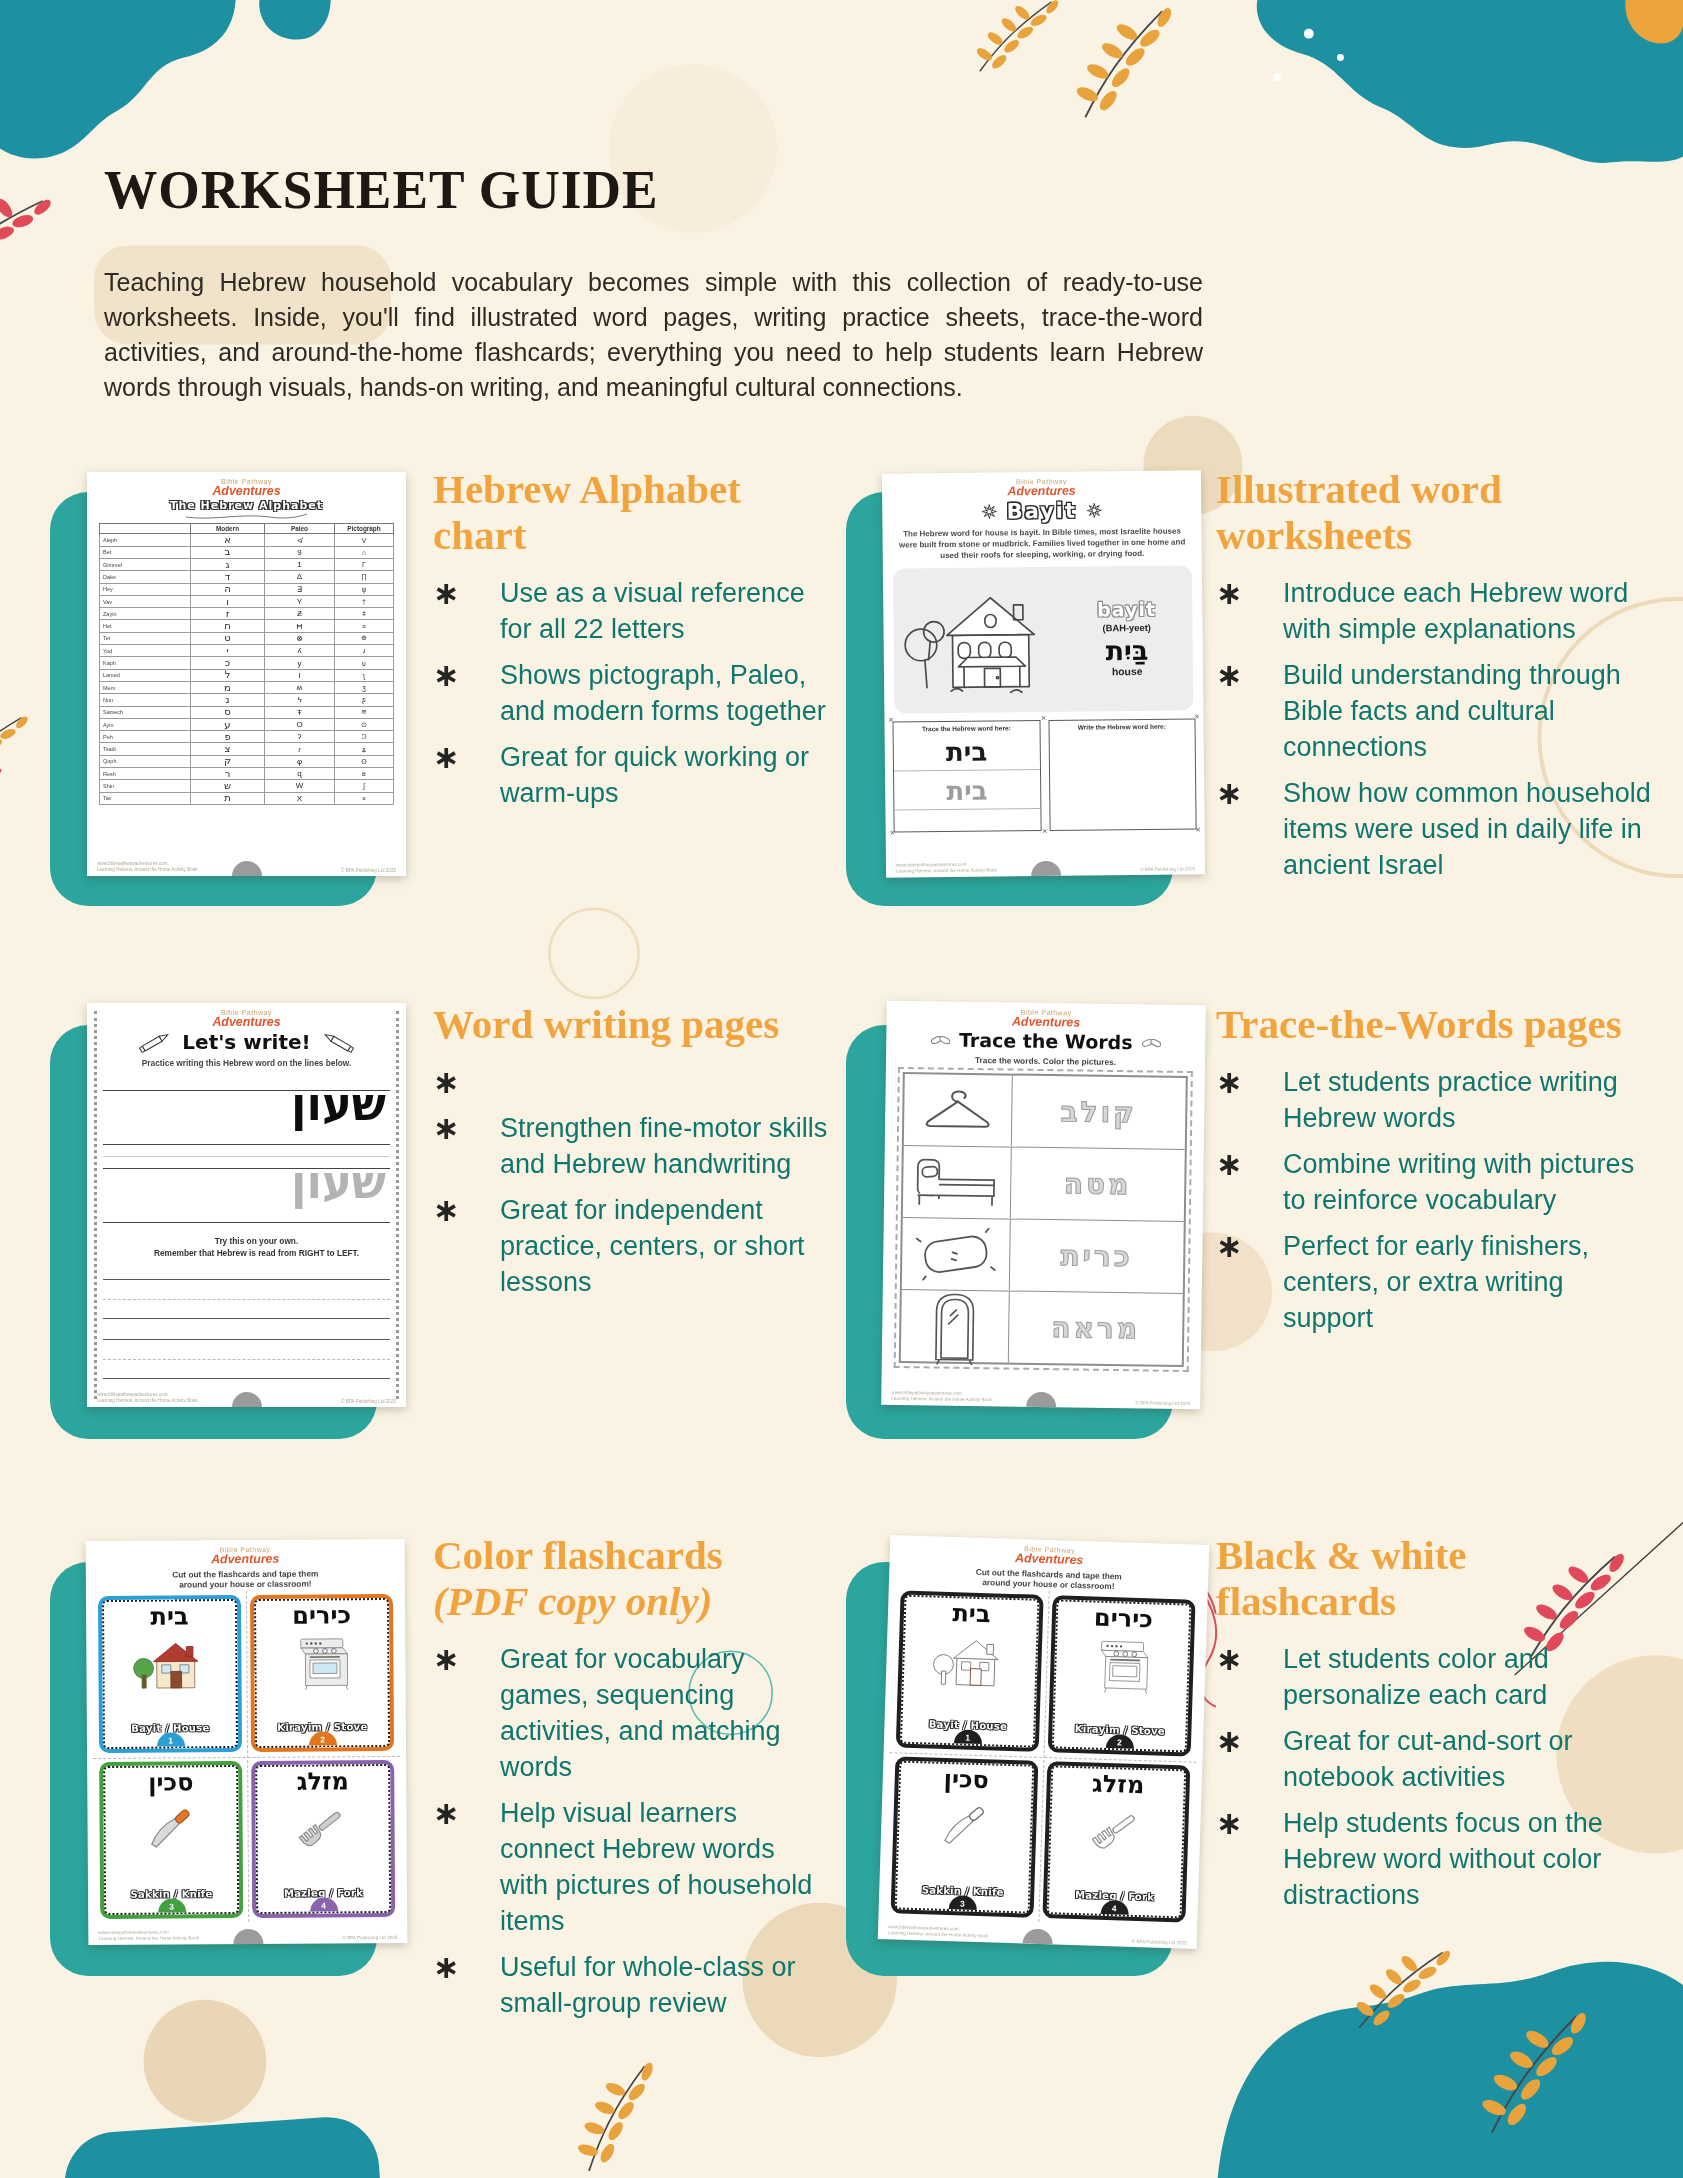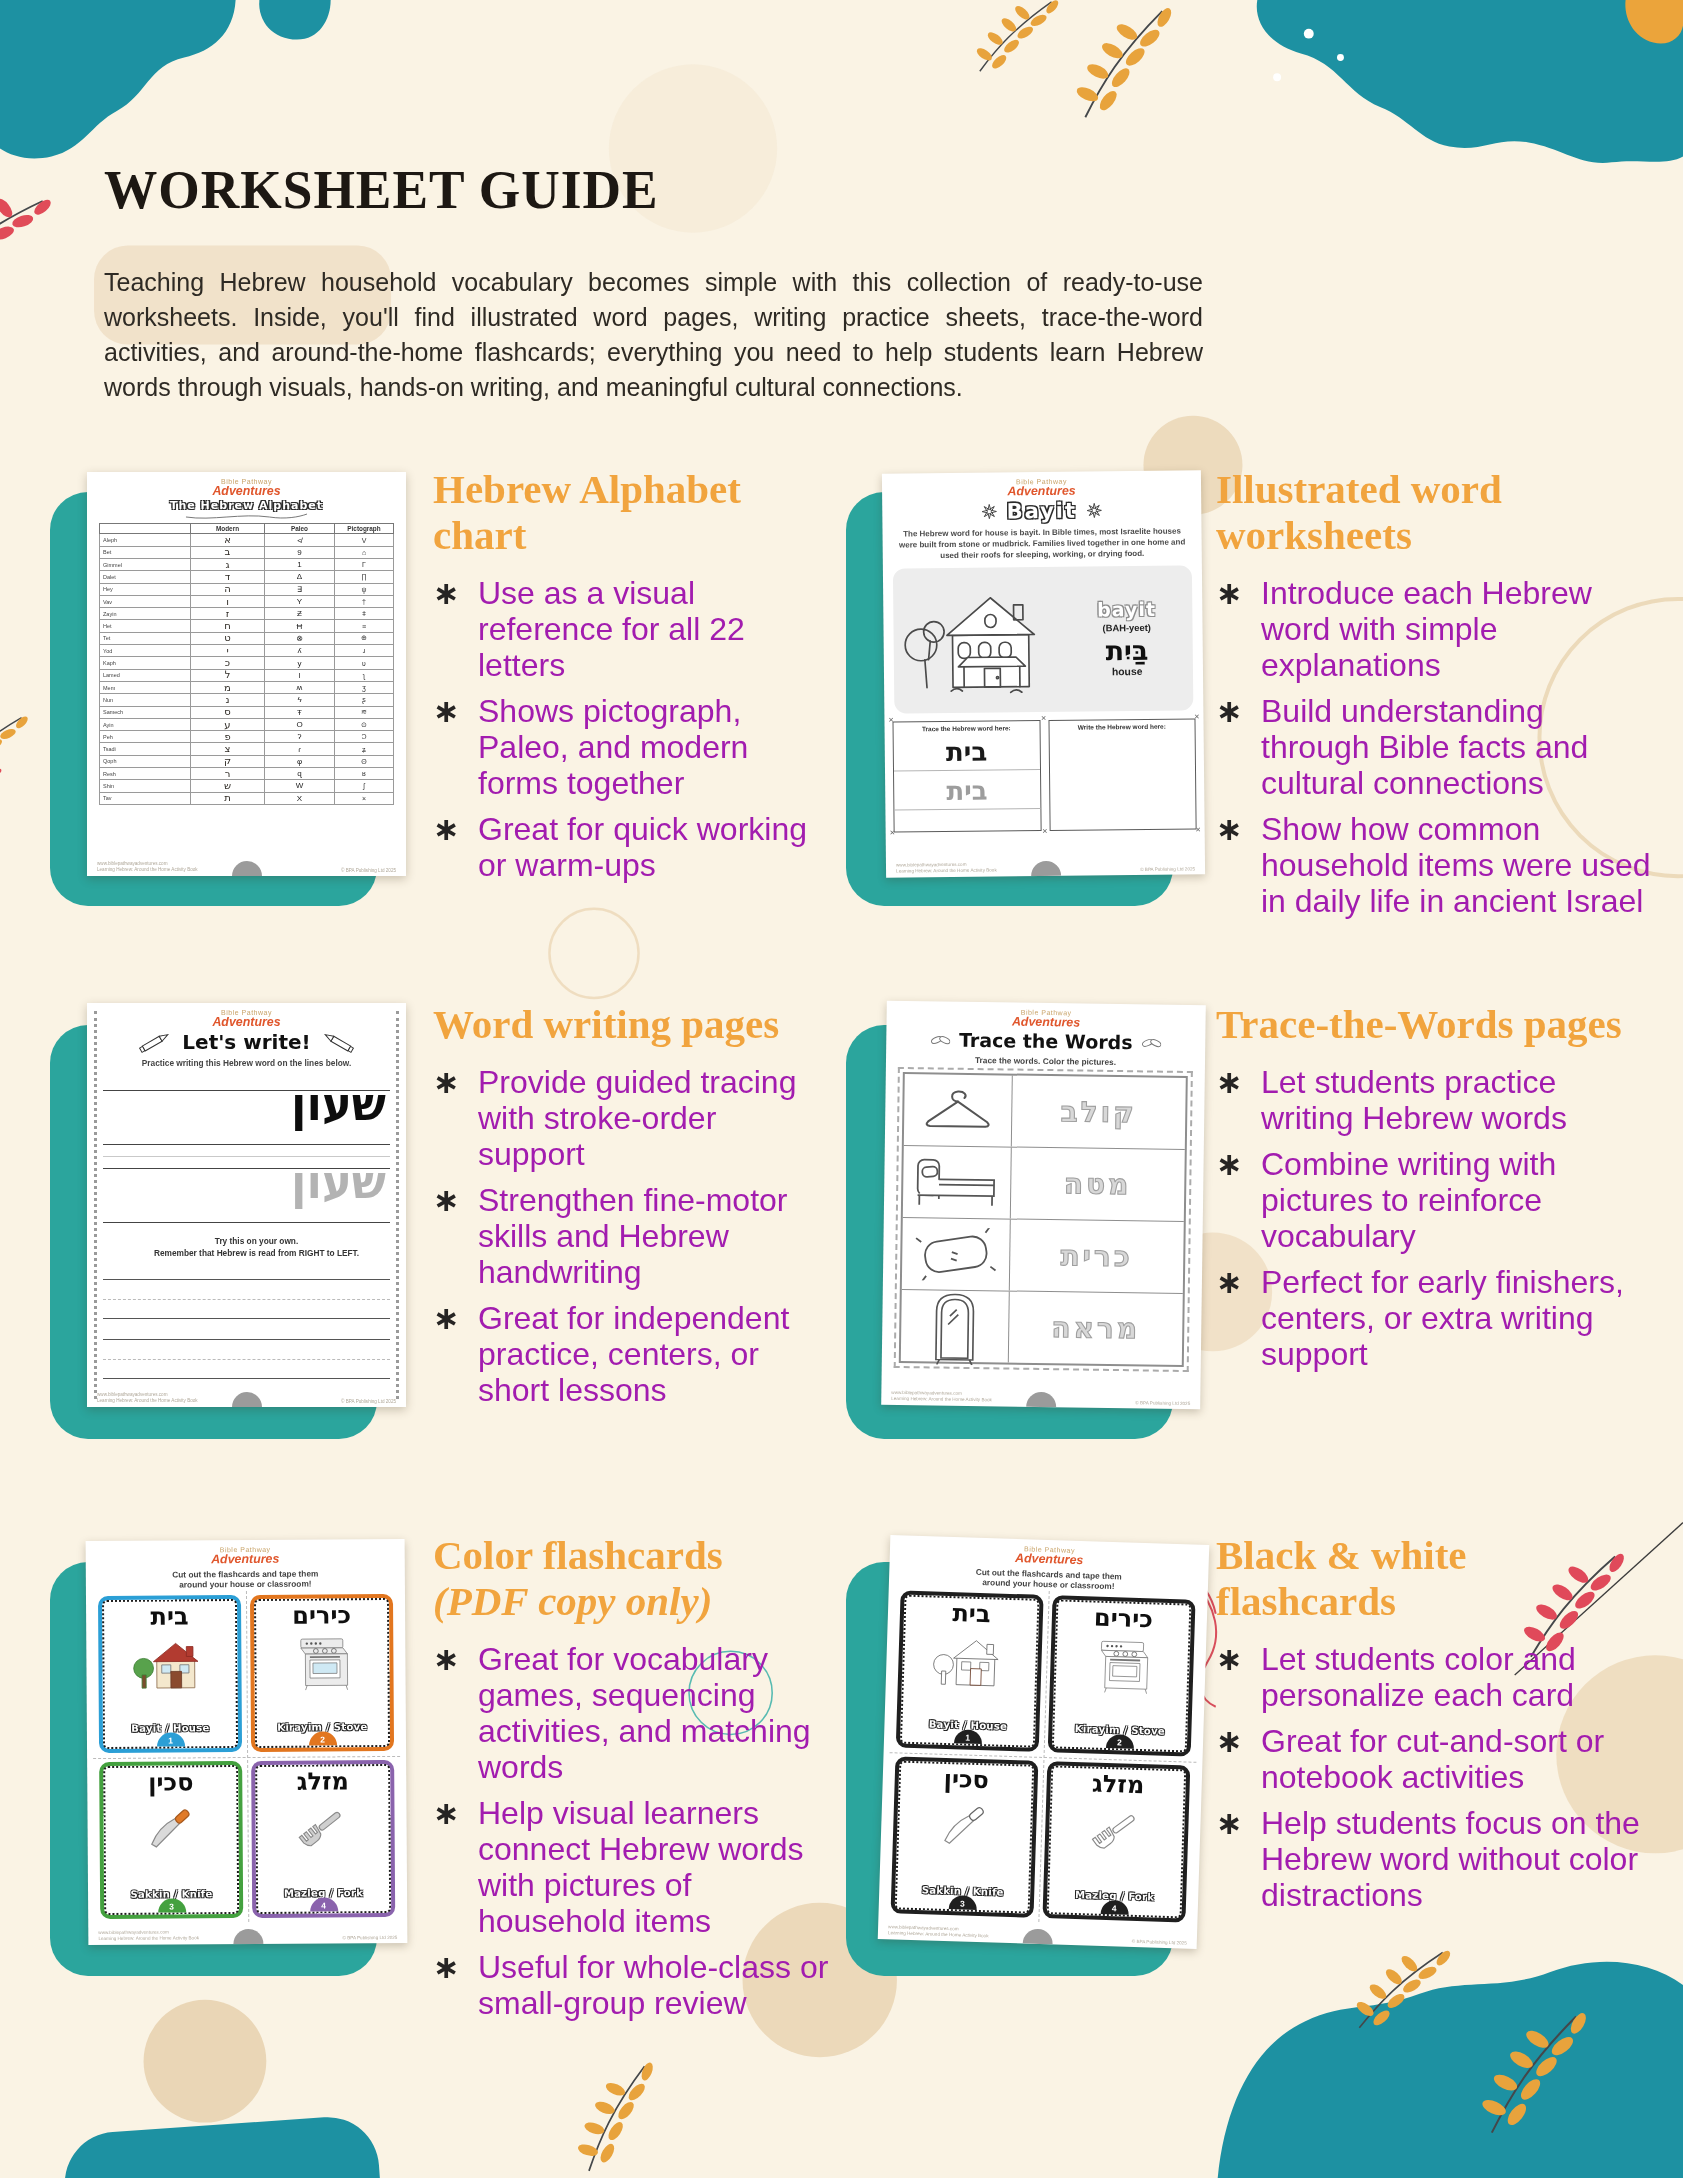--- a/index.html
+++ b/index.html
@@ -100,21 +100,21 @@
     border-radius:14px 14px 0 0;background:var(--c);color:#fff;font-size:8.4px;font-weight:bold;text-align:center;line-height:16px;}
   .scissors{position:absolute;right:12px;top:57px;font-size:14px;color:#444;transform:scaleX(-1) rotate(12deg);font-family:"DejaVu Sans",sans-serif;}
 
   
   .section{position:absolute;}
   .section h2{margin:0 0 16px;font-family:"Liberation Serif",serif;font-weight:bold;
     font-size:41px;line-height:1.12;color:#f1a43e;}
   .section h2 .it{font-style:italic;}
   .bullet{display:flex;gap:17px;margin-bottom:10px;}
   .bmark{flex:0 0 28px;font-family:"DejaVu Sans",sans-serif;font-size:32px;line-height:36px;font-weight:bold;color:#262423;}
-  .btext{font-size:32px;line-height:36px;color:#a21caf;}
+  .btext{font-size:27px;line-height:36px;color:#0f766e;margin-left:22px;}
 </style>
 </head>
 <body>
 
 <div class="canvas">
 
   <svg class="decor" width="1683" height="2178" viewBox="0 0 1700 2200">
     <defs>
       <g id="sprig" fill="currentColor">
         <path d="M6,108 C22,76 40,46 80,6" stroke="#44474a" stroke-width="1.8" fill="none"></path>
@@ -748,21 +748,20 @@
           <span class="bmark">∗</span>
           <span class="btext">Show how common household items were used in daily life in ancient Israel</span>
         </div>
       </div>
   </div>
   <div class="section" style="left:433px;top:1002px;width:396px">
     <h2><span>Word writing pages</span></h2>
     <div>
         <div class="bullet">
           <span class="bmark">∗</span>
-          <span class="btext">Provide guided tracing with stroke-order support</span>
         </div>
         <div class="bullet">
           <span class="bmark">∗</span>
           <span class="btext">Strengthen fine-motor skills and Hebrew handwriting</span>
         </div>
         <div class="bullet">
           <span class="bmark">∗</span>
           <span class="btext">Great for independent practice, centers, or short lessons</span>
         </div>
       </div>

